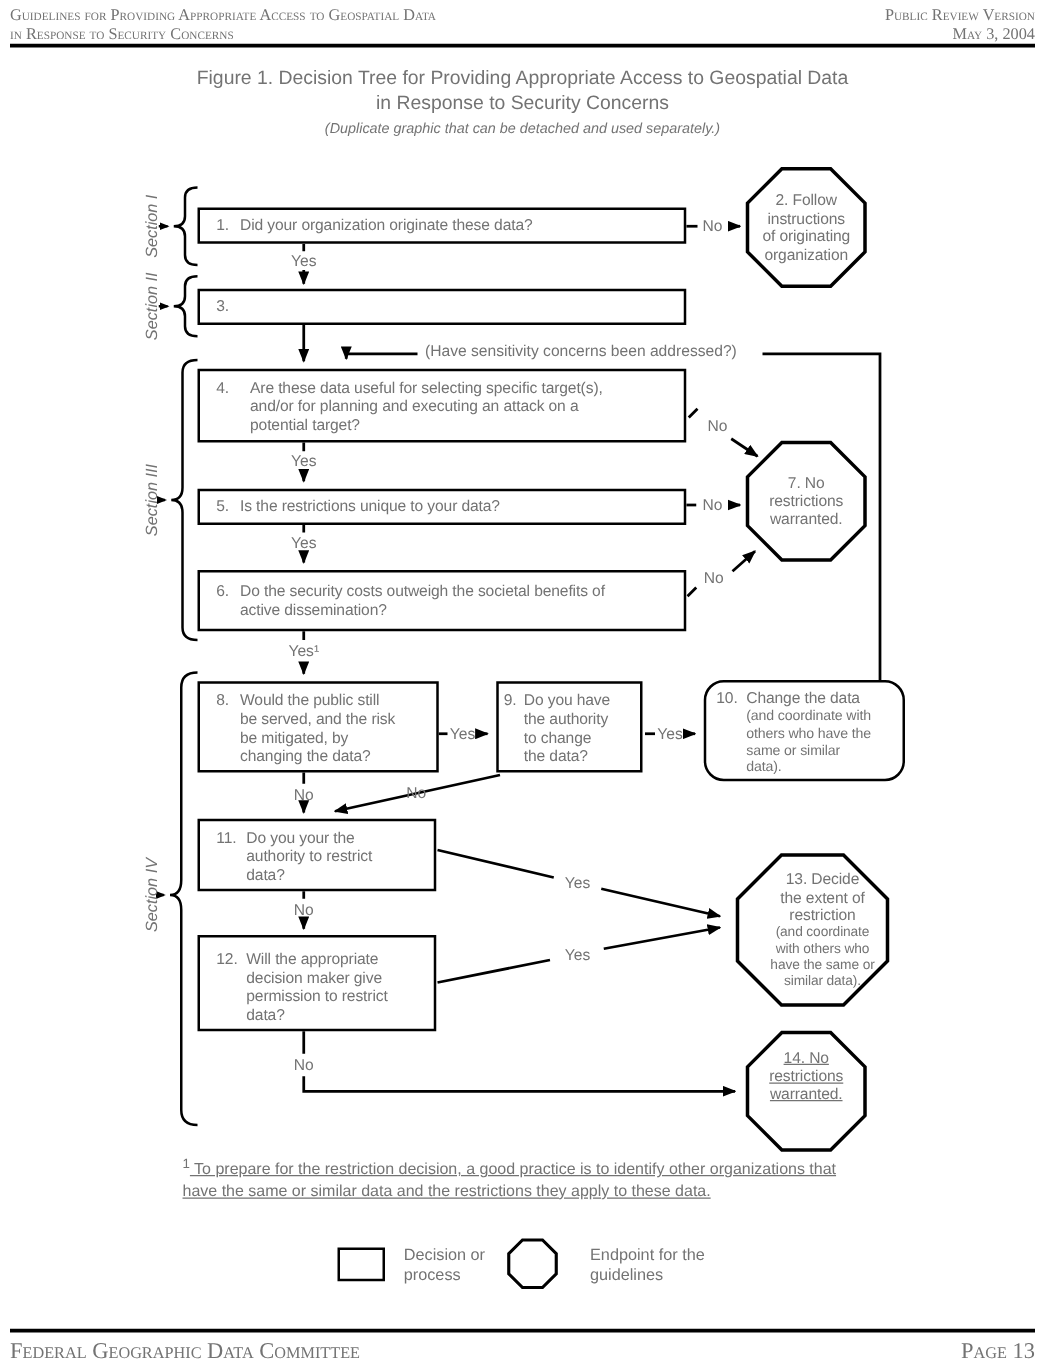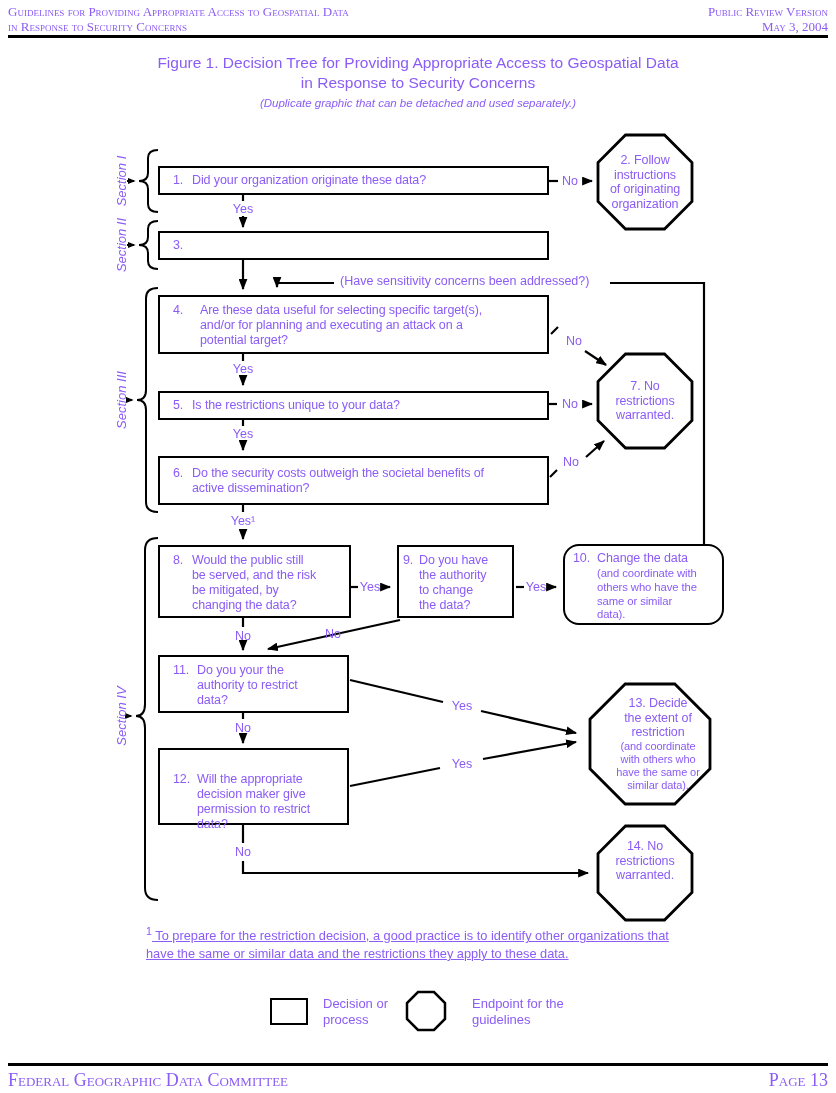--- a/index.html
+++ b/index.html
@@ -1,17 +1,17 @@
 <!DOCTYPE html>
 <html><head>
 <meta charset="utf-8">
 <style>
   html,body{margin:0;padding:0;background:#e8e8e8;}
   .page{position:relative;width:836px;height:1093px;background:#ffffff;margin:0 auto;
-        font-family:"Liberation Sans",sans-serif;color:#8b5cf6;overflow:hidden;}
+        font-family:"Liberation Sans",sans-serif;color:#737373;overflow:hidden;}
   
   .hdr{position:absolute;left:8px;right:8px;top:5px;display:flex;justify-content:space-between;
        font-family:"Liberation Serif",serif;font-variant:small-caps;font-size:13px;line-height:1.12;}
   .hdr-right{text-align:right;}
   .rule{position:absolute;left:8px;right:8px;height:3px;background:#000;}
   .rule-top{top:35px;}
   .rule-bottom{top:1063px;}
   .ftr{position:absolute;left:8px;right:8px;top:1070px;display:flex;justify-content:space-between;
        font-family:"Liberation Serif",serif;font-variant:small-caps;font-size:18px;}
   
@@ -207,21 +207,21 @@
 others who have the
 same or similar
 data).</div>
   </div>
   <div class="box" style="left:158px;top:655px;width:191px;height:58px;padding-top:6px;">
     <span class="num wide">11.</span>
     <span class="txt">Do you your the
 authority to restrict
 data?</span>
   </div>
-  <div class="box" style="left:158px;top:748px;width:191px;height:77px;padding-top:22px;">
+  <div class="box" style="left:158px;top:748px;width:191px;height:77px;padding-top:10px;">
     <span class="num wide">12.</span>
     <span class="txt">Will the appropriate
 decision maker give
 permission to restrict
 data?</span>
   </div>
 
   <div class="octtext" style="left:598px;top:135px;width:94px;height:94px;">2.  Follow
 instructions
 of originating
@@ -231,21 +231,21 @@
 warranted.</div>
   <div class="octtext" style="left:590px;top:684px;width:136px;height:120px;">
     <div style="white-space:pre-line;">13. Decide
 the extent of
 restriction</div>
     <div class="sub">(and coordinate
 with others who
 have the same or
 similar data).</div>
   </div>
-  <div class="octtext" style="left:598px;top:826px;width:94px;height:70px;">14. No
+  <div class="octtext" style="left:598px;top:826px;width:94px;height:70px;text-decoration:underline;">14. No
 restrictions
 warranted.</div>
 
   <div class="feedback" style="left:336px;top:274px;">(Have sensitivity concerns been addressed?)</div>
 
   <span class="fl" style="left:243px;top:209px;">Yes</span>
   <span class="fl" style="left:570px;top:181px;">No</span>
   <span class="fl" style="left:243px;top:369px;">Yes</span>
   <span class="fl" style="left:574px;top:341px;">No</span>
   <span class="fl" style="left:243px;top:434px;">Yes</span>

